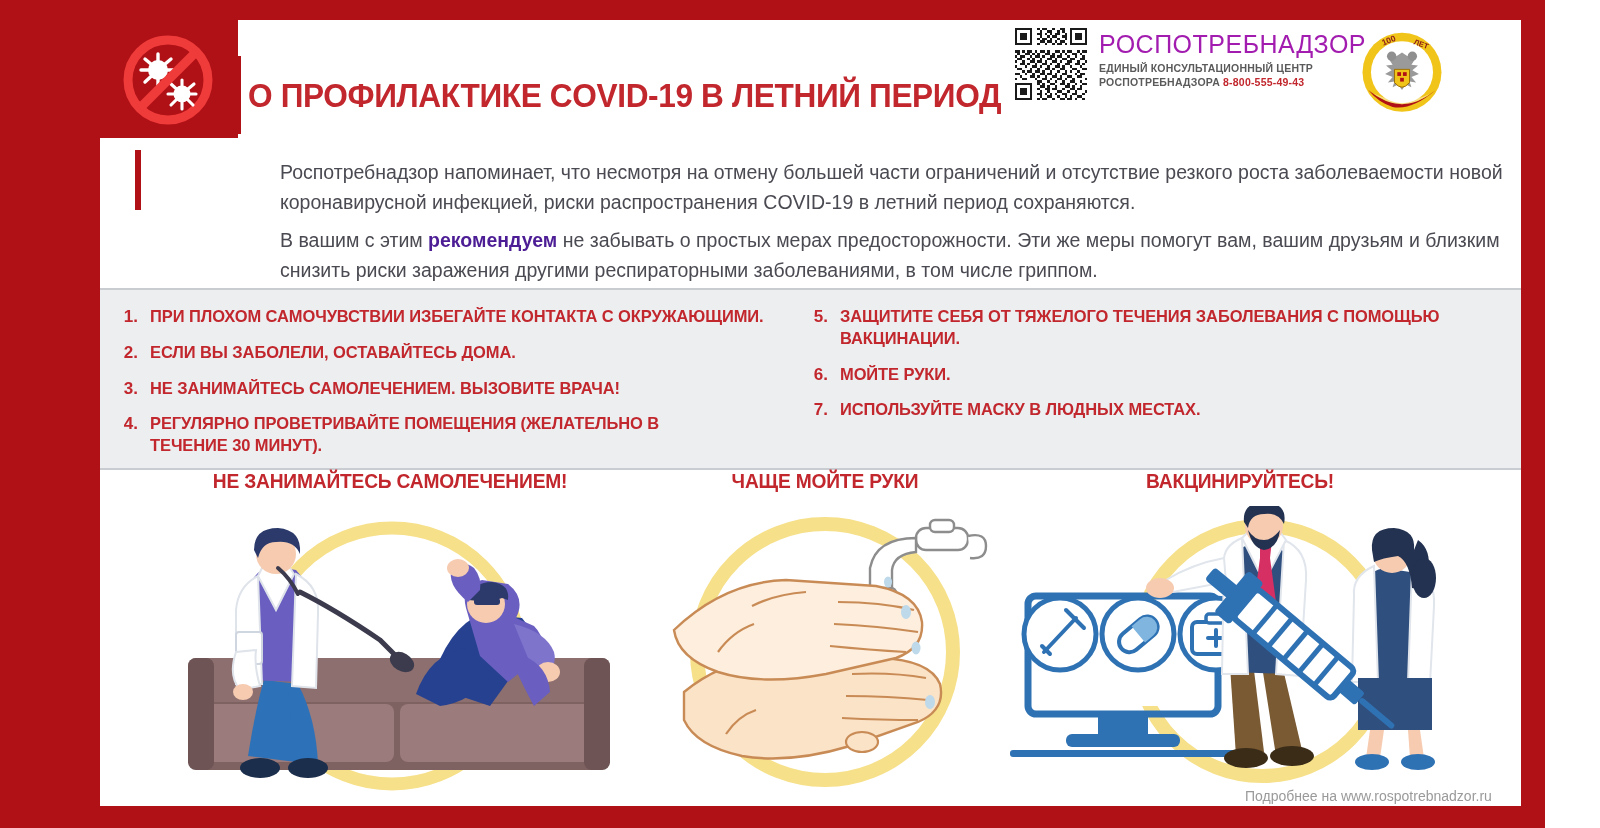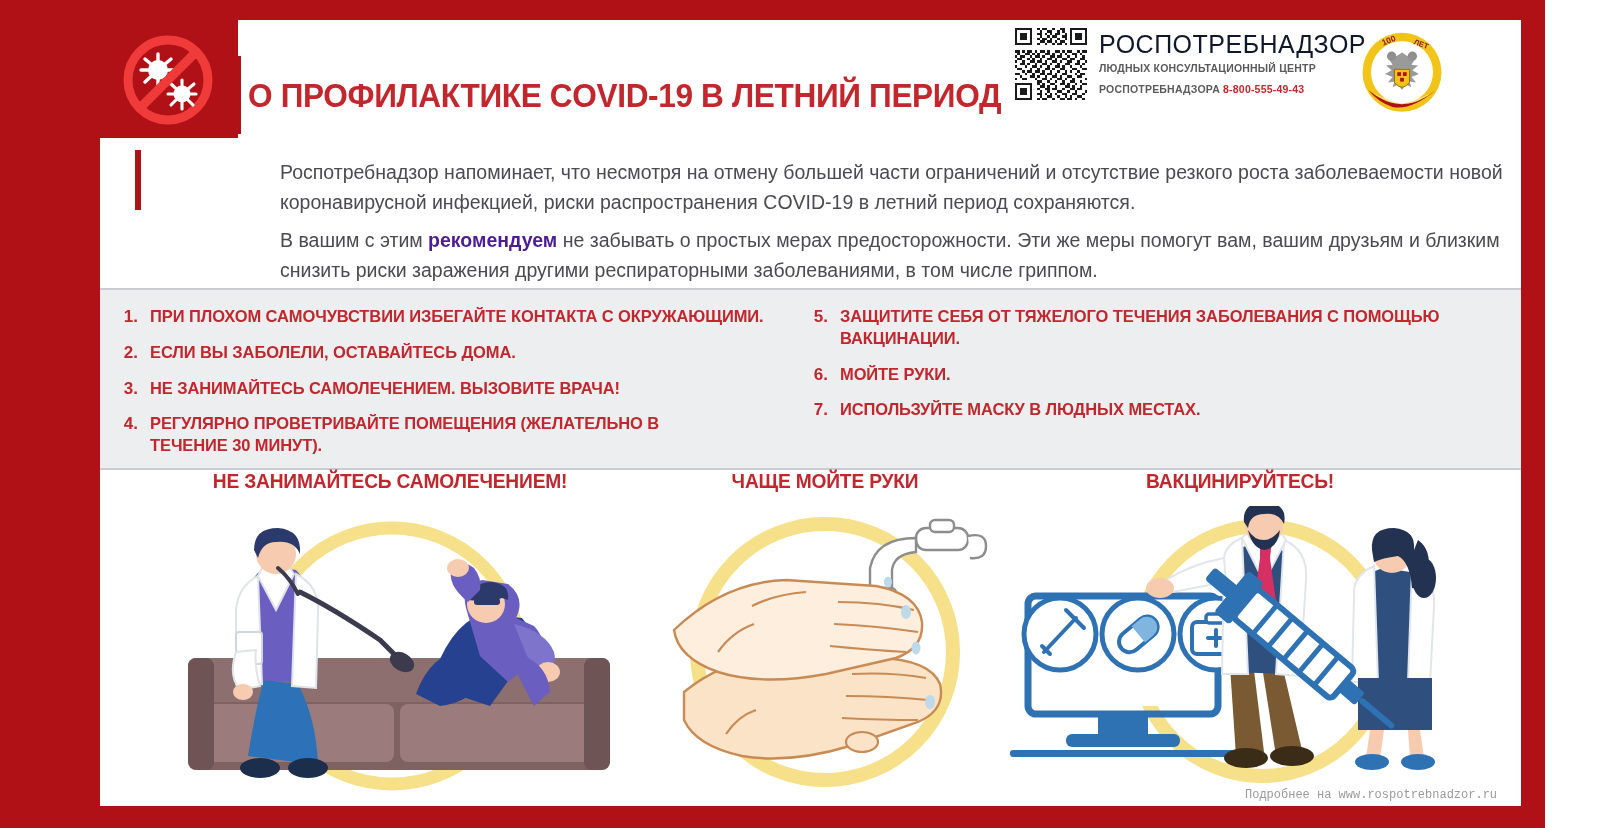--- a/index.html
+++ b/index.html
@@ -67,29 +67,29 @@
     position: absolute; left: 135px; top: 36px;
     width: 6px; height: 78px; background: #b01116;
   }
   .rpn-block {
     position: absolute; left: 915px; top: 8px;
     display: flex; align-items: flex-start; gap: 12px;
   }
   .qr { width: 72px; height: 72px; }
   .rpn-text { padding-top: 4px; }
   .rpn-name {
-    font-size: 25px; font-weight: normal; color: #0f172a;
+    font-size: 25px; font-weight: normal; color: #a21caf;
     letter-spacing: 0.5px; line-height: 1;
     font-family: "Liberation Sans", sans-serif;
   }
   .rpn-sub1, .rpn-sub2 {
     font-size: 10.5px; color: #5a5a5a; letter-spacing: 0.2px;
     margin-top: 5px; line-height: 1.25; font-weight: bold;
   }
-  .rpn-sub2 { margin-top: 8px; }
+  .rpn-sub2 { margin-top: 1px; }
   .rpn-phone { color: #c1272d; font-weight: bold; }
   .emblem {
     position: absolute; left: 1255px; top: 8px;
     width: 94px; height: 94px;
   }
 
   
   .intro {
     position: absolute; left: 0; top: 118px;
     width: 1421px; height: 150px;
@@ -165,22 +165,22 @@
     line-height: 1.1;
     transform: scaleX(0.96);
   }
   .illus-art { margin-top: 14px; }
   .i1 { left: 30px;  width: 520px; }
   .i2 { left: 530px; width: 390px; }
   .i3 { left: 880px; width: 520px; }
 
   .footer-note {
     position: absolute; left: 1145px; top: 318px;
-    font-size: 12px; color: #9a9a9a;
-    font-family: Liberation Mono, monospace;
+    font-size: 14px; color: #9a9a9a;
+    font-family: Liberation Sans, sans-serif;
   }
 </style>
 </head>
 <body>
 
 <div id="poster">
 
   <div class="frame-band band-left"></div>
   <div class="frame-band band-top"></div>
   <div class="frame-band band-bottom"></div>
@@ -429,21 +429,21 @@
               <rect x="11" y="28" width="2" height="1"></rect>
               <rect x="15" y="28" width="1" height="1"></rect>
               <rect x="18" y="28" width="2" height="1"></rect>
               <rect x="21" y="28" width="2" height="1"></rect>
               <rect x="24" y="28" width="1" height="1"></rect>
               <rect x="27" y="28" width="1" height="1"></rect>
           </g>
         </svg>
         <div class="rpn-text">
           <div class="rpn-name">РОСПОТРЕБНАДЗОР</div>
-          <div class="rpn-sub1">ЛЮДНЫХ КОНСУЛЬТАЦИОННЫЙ ЦЕНТР</div>
+          <div class="rpn-sub1">ЕДИНЫЙ КОНСУЛЬТАЦИОННЫЙ ЦЕНТР</div>
           <div class="rpn-sub2">
             <span>РОСПОТРЕБНАДЗОРА</span>
             <span class="rpn-phone">8-800-555-49-43</span>
           </div>
         </div>
       </div>
 
       <svg class="emblem" viewBox="0 0 100 100">
         <circle cx="50" cy="47" r="42" fill="#f0c419"></circle>
         <circle cx="50" cy="47" r="33" fill="#ffffff"></circle>

